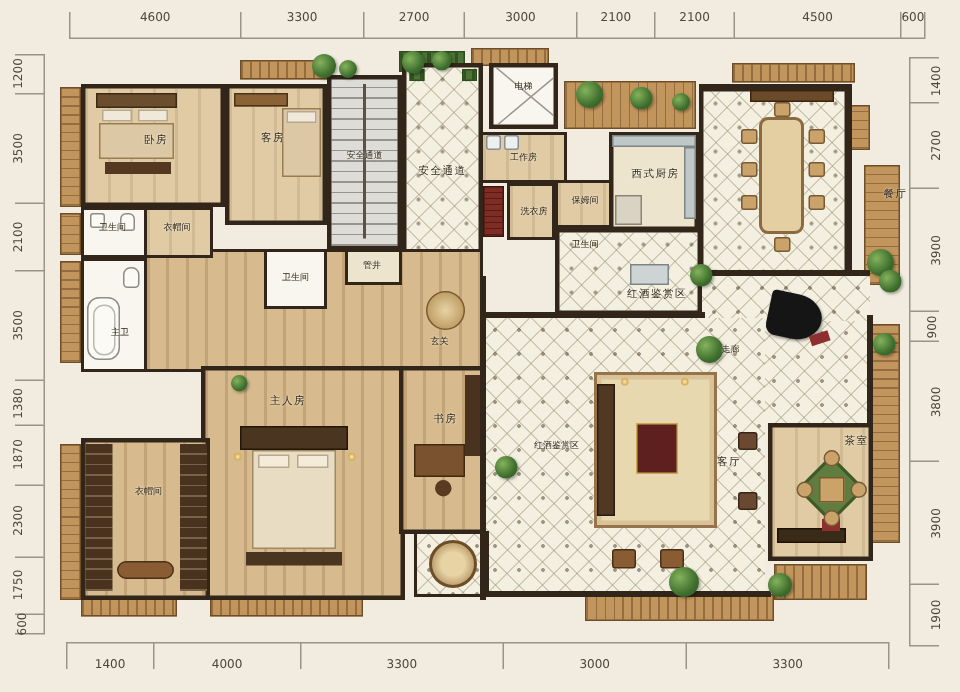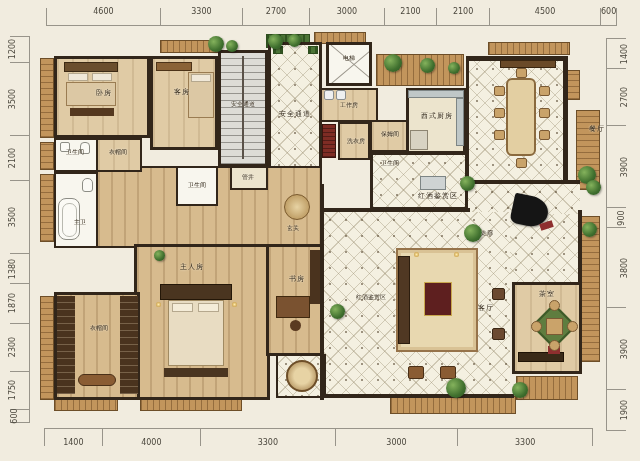--- a/index.html
+++ b/index.html
@@ -325,15 +325,15 @@
   <div class="label sm" style="left:80px;top:222px;">主卫</div>
   <div class="label sm" style="left:197px;top:185px;">卫生间</div>
   <div class="label sm" style="left:248px;top:177px;">管井</div>
   <div class="label sm" style="left:293px;top:228px;">玄关</div>
   <div class="label sm" style="left:487px;top:233px;">走廊</div>
   <div class="label" style="left:192px;top:267px;">主人房</div>
   <div class="label" style="left:297px;top:279px;">书房</div>
   <div class="label sm" style="left:99px;top:328px;">衣帽间</div>
   <div class="label sm" style="left:371px;top:297px;">红酒鉴赏区</div>
   <div class="label" style="left:486px;top:308px;">客厅</div>
-  <div class="label" style="left:547px;top:294px;">茶室</div>
+  <div class="label" style="left:571px;top:294px;">茶室</div>
 
 </div>
 
 </body></html>

